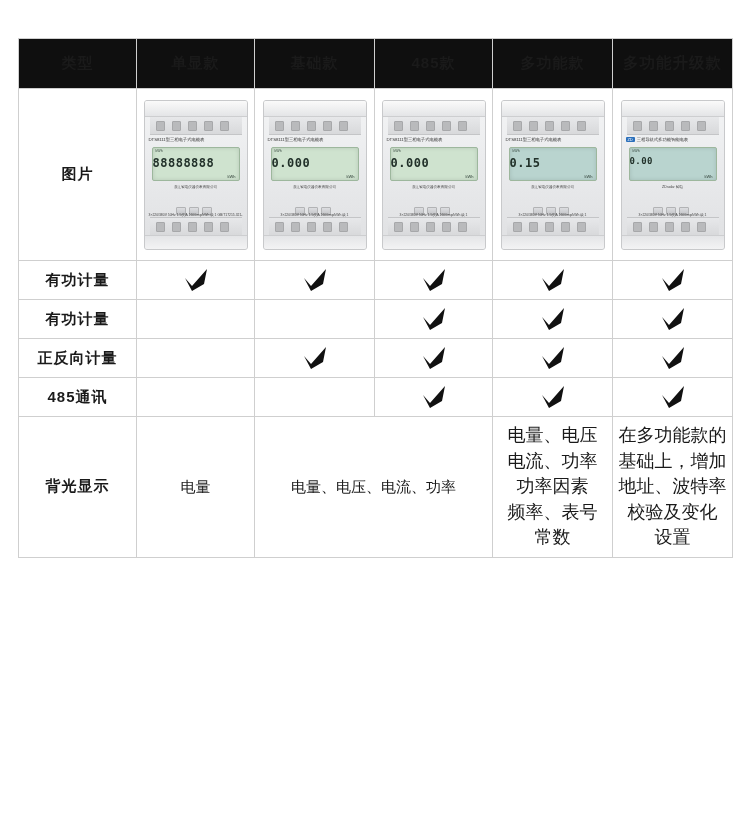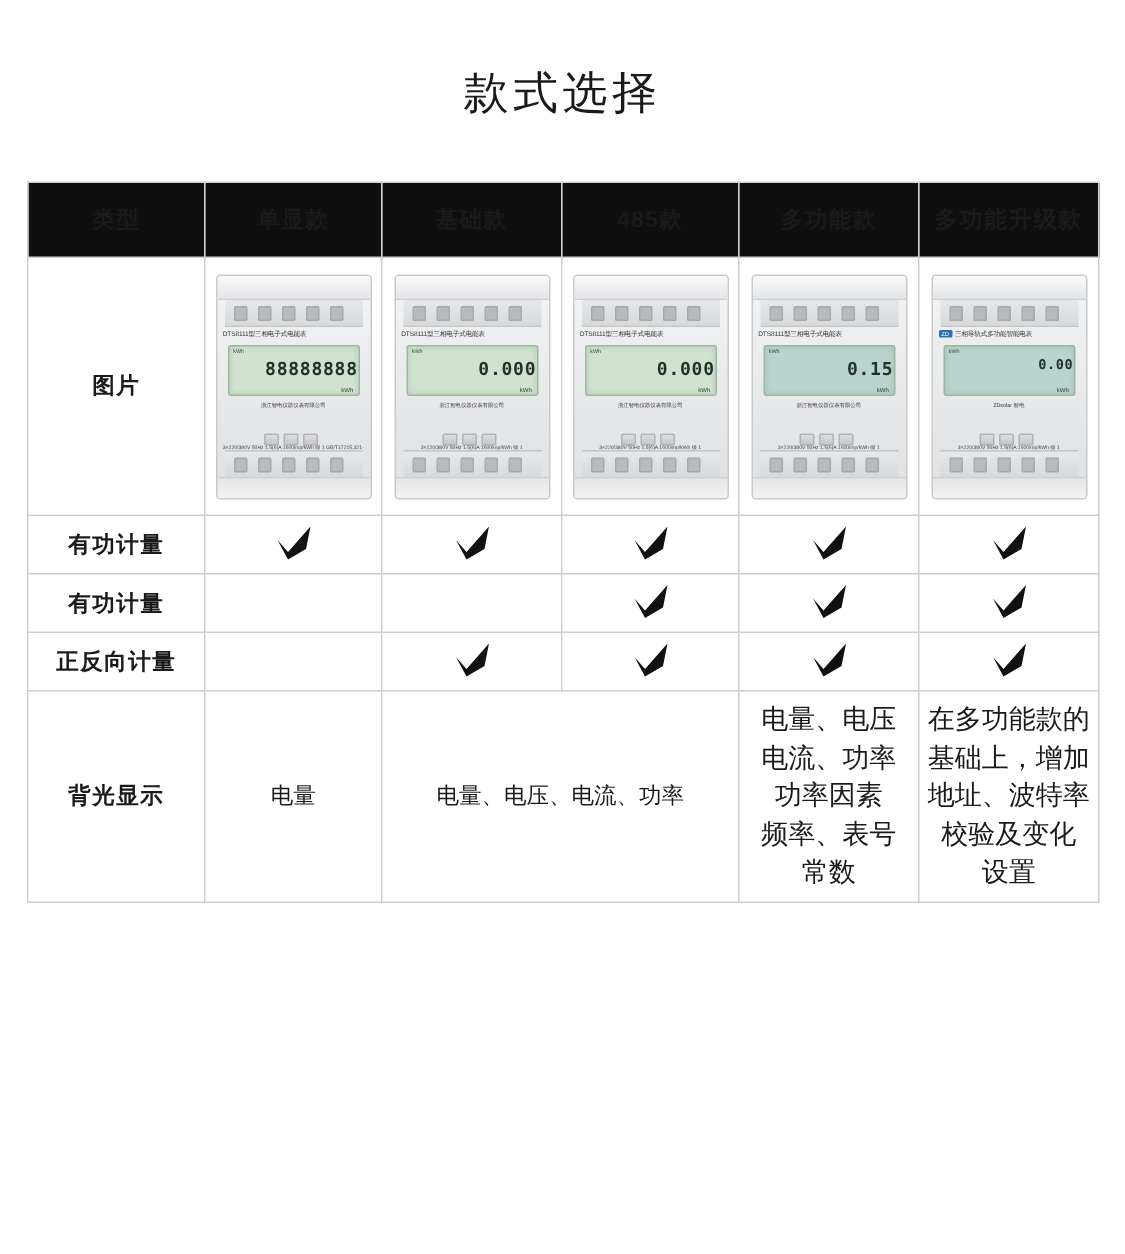--- a/index.html
+++ b/index.html
@@ -124,21 +124,21 @@
   .meter .lcd {
     position: absolute; top: 46px; left: 7px; right: 7px; height: 34px;
     background: #cfe3cf;
     border: 1px solid #9db79d;
     border-radius: 2px;
     box-shadow: inset 0 0 4px rgba(0,0,0,.12);
   }
   .meter .lcd.dark { background: #b9d4cf; }
   .meter .lcd .digits {
     position: absolute; top: 8px; left: 0; right: 0;
-    text-align: right;
+    text-align: left;
     font-family: "DejaVu Sans Mono", monospace;
     font-size: 12px;
     letter-spacing: 0.5px;
     color: #22312a;
     font-weight: bold;
   }
   .meter .lcd .digits.small { font-size: 9px; letter-spacing: 0.4px; }
   .meter .lcd .unit {
     position: absolute; right: 3px; bottom: 1px; font-size: 4px; color: #2b3b33;
   }
@@ -170,21 +170,20 @@
     position: absolute; bottom: 0; left: 0; right: 0; height: 14px;
     background: linear-gradient(180deg,#e4e5e7,#f3f3f4);
     border-top: 1px solid #cdced0;
   }
 </style>
 </head>
 <body>
 
 <div class="page">
 
-  <div class="title">款式选择</div>
 
   <div class="table-wrap">
     <table class="spec">
       <colgroup>
         <col class="c0">
           <col class="c1">
           <col class="c2">
           <col class="c3">
           <col class="c4">
           <col class="c5">
@@ -400,20 +399,34 @@
                   <path d="M2 12 L9 20 L24 3 L21 18 L9 25 Z" fill="#111"></path>
                 </svg></span></td>
           <td><span class="check"><svg width="26" height="26" viewBox="0 0 26 26">
                   <path d="M2 12 L9 20 L24 3 L21 18 L9 25 Z" fill="#111"></path>
                 </svg></span></td>
           <td><span class="check"><svg width="26" height="26" viewBox="0 0 26 26">
                   <path d="M2 12 L9 20 L24 3 L21 18 L9 25 Z" fill="#111"></path>
                 </svg></span></td>
         </tr>
 
+        <tr class="check-row">
+          <td class="rowlabel">485通讯</td>
+          <td></td>
+          <td></td>
+          <td><span class="check"><svg width="26" height="26" viewBox="0 0 26 26">
+                  <path d="M2 12 L9 20 L24 3 L21 18 L9 25 Z" fill="#111"></path>
+                </svg></span></td>
+          <td><span class="check"><svg width="26" height="26" viewBox="0 0 26 26">
+                  <path d="M2 12 L9 20 L24 3 L21 18 L9 25 Z" fill="#111"></path>
+                </svg></span></td>
+          <td><span class="check"><svg width="26" height="26" viewBox="0 0 26 26">
+                  <path d="M2 12 L9 20 L24 3 L21 18 L9 25 Z" fill="#111"></path>
+                </svg></span></td>
+        </tr>
 
 
         <tr class="display-row">
           <td class="rowlabel">背光显示</td>
           <td class="disp big">电量</td>
           <td class="disp big" colspan="2">电量、电压、电流、功率</td>
           <td class="disp tiny">
             <div style="white-space:pre-line">电量、电压
 电流、功率
 功率因素

